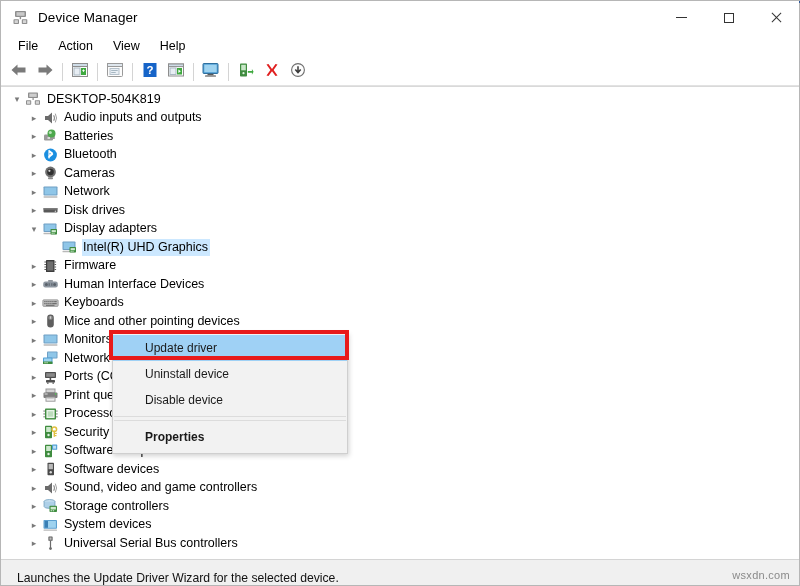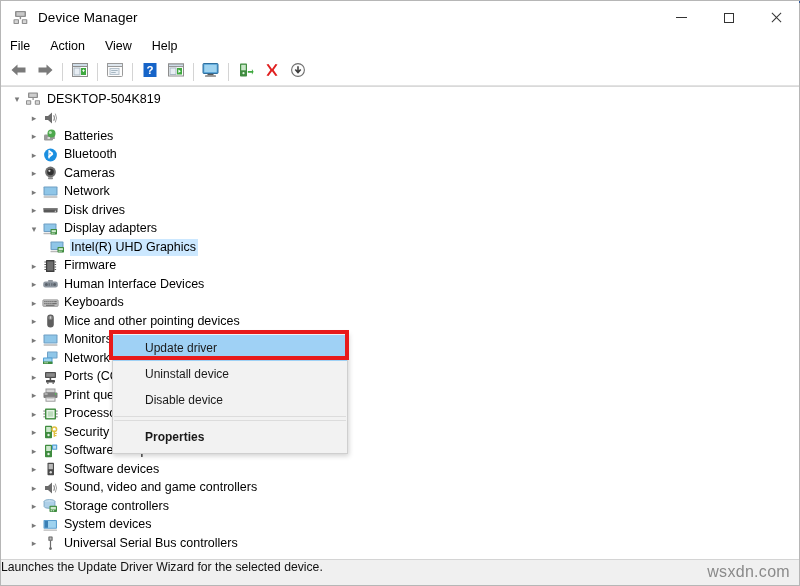--- a/index.html
+++ b/index.html
@@ -93,20 +93,21 @@
     background: #2b579a;
   }
 
   
   #menubar {
     height: 23px;
     min-height: 23px;
     background: #ffffff;
     display: flex;
     align-items: center;
+    padding-left: 8px;
     gap: 2px;
   }
   .menu-item {
     font-size: 12.5px;
     color: #000;
     padding: 3px 9px 4px 9px;
     cursor: default;
     line-height: 14px;
   }
 
@@ -165,21 +166,21 @@
   .row .ico {
     width: 17px; min-width: 17px;
     height: 16px;
     margin-right: 5px;
     position: relative;
     display: inline-block;
   }
   .row .lbl { line-height: 15px; }
   .row.lvl0 { padding-left: 8px; }
   .row.lvl1 { padding-left: 25px; }
-  .row.lvl2 { padding-left: 32px; }
+  .row.lvl2 { padding-left: 44px; }
   .row.selected .lbl {
     background: #cce8ff;
     outline: 0;
     padding: 1px 2px 1px 1px;
     margin: -1px -2px -1px -1px;
   }
   .row.selected .ico { background: transparent; }
 
   
   #ctxmenu {
@@ -223,31 +224,31 @@
     pointer-events: none;
   }
 
   
   #statusbar {
     height: 25px;
     min-height: 25px;
     background: #f0f0f0;
     border-top: 1px solid #d4d4d4;
     display: flex;
-    align-items: flex-start;
+    align-items: flex-end;
     font-size: 12.2px;
     color: #111;
-    padding-left: 0;
+    padding-left: 16px;
     position: relative;
   }
   #watermark {
     position: absolute;
     right: 9px;
     bottom: 4px;
-    font-size: 16px;
+    font-size: 11px;
     color: #8a8a8a;
     letter-spacing: 0.3px;
   }
 </style>
 </head>
 <body>
 
 <div id="window">
 
   <div id="accent-nub"></div>
@@ -424,20 +425,21 @@
 
       <div class="row lvl1">
         <span class="exp">▸</span>
         <span class="ico">
           <svg width="17" height="16" viewBox="0 0 17 16">
             <path d="M3 6 L6 6 L10 2.5 L10 13.5 L6 10 L3 10 Z" fill="#6b6b6b"></path>
             <path d="M11.6 5.2 Q13.4 8 11.6 10.8" stroke="#8f8f8f" stroke-width="1.1" fill="none"></path>
             <path d="M13.3 3.6 Q15.8 8 13.3 12.4" stroke="#9f9f9f" stroke-width="1" fill="none"></path>
           </svg>
         </span>
+        <span class="lbl">Audio inputs and outputs</span>
       </div>
 
       <div class="row lvl1">
         <span class="exp">▸</span>
         <span class="ico">
           <svg width="17" height="16" viewBox="0 0 17 16">
             <rect x="2" y="6.5" width="9" height="6" rx="1.2" fill="#9a9a9a"></rect>
             <rect x="11" y="8" width="1.8" height="3" fill="#9a9a9a"></rect>
             <circle cx="9.5" cy="5.5" r="4" fill="#4da84d"></circle>
             <circle cx="8.3" cy="4.6" r="1.5" fill="#b9e3b9"></circle>

